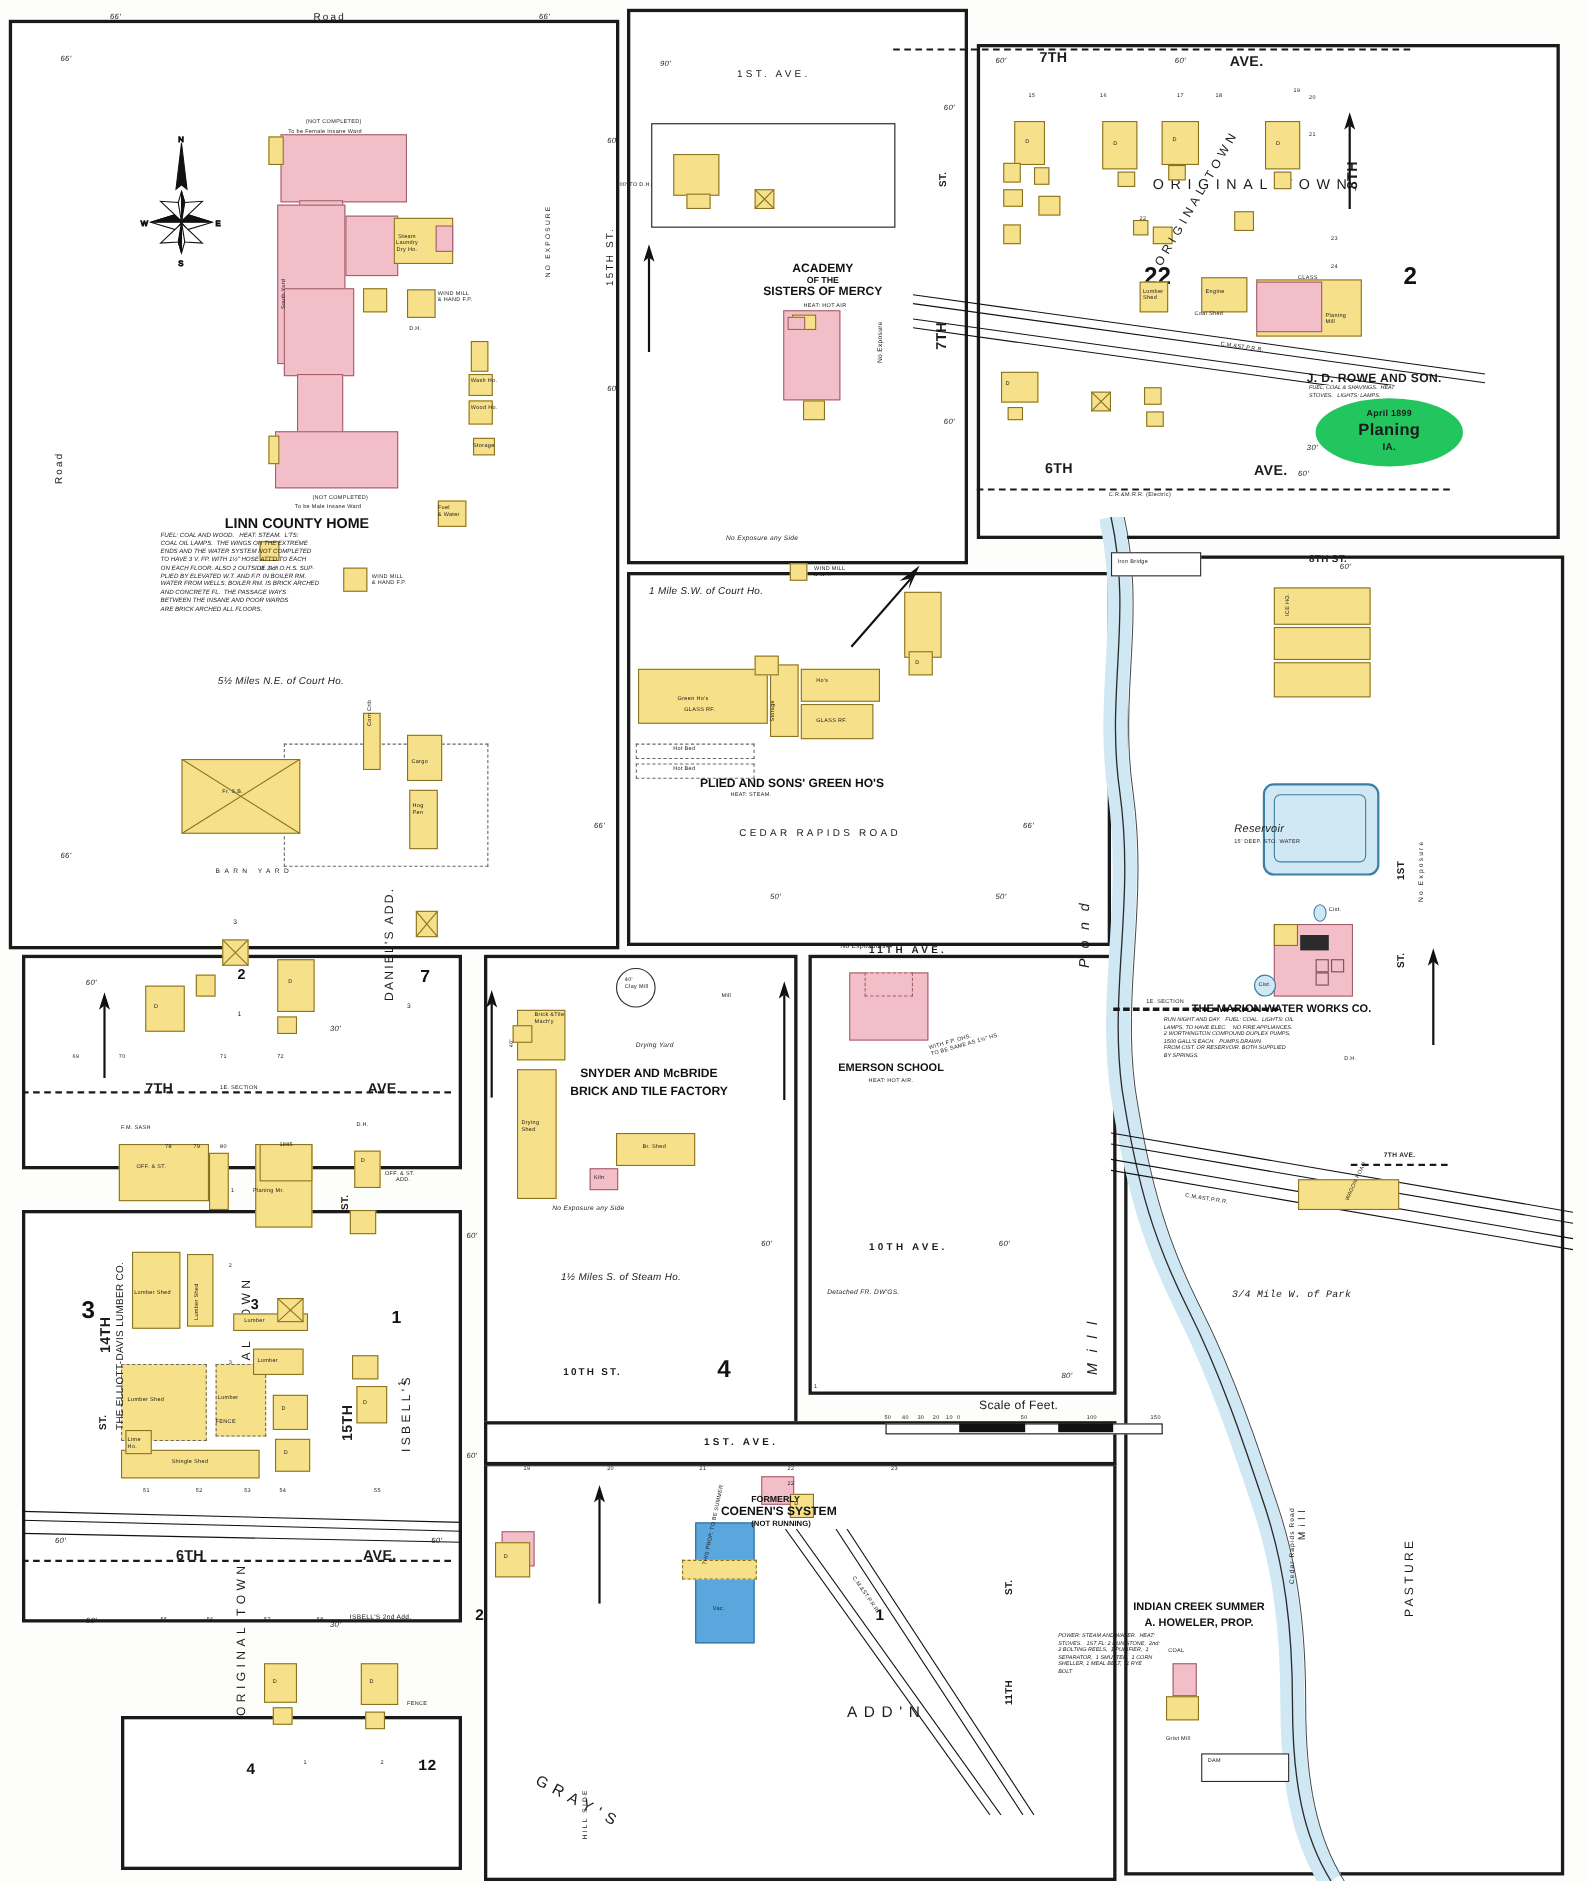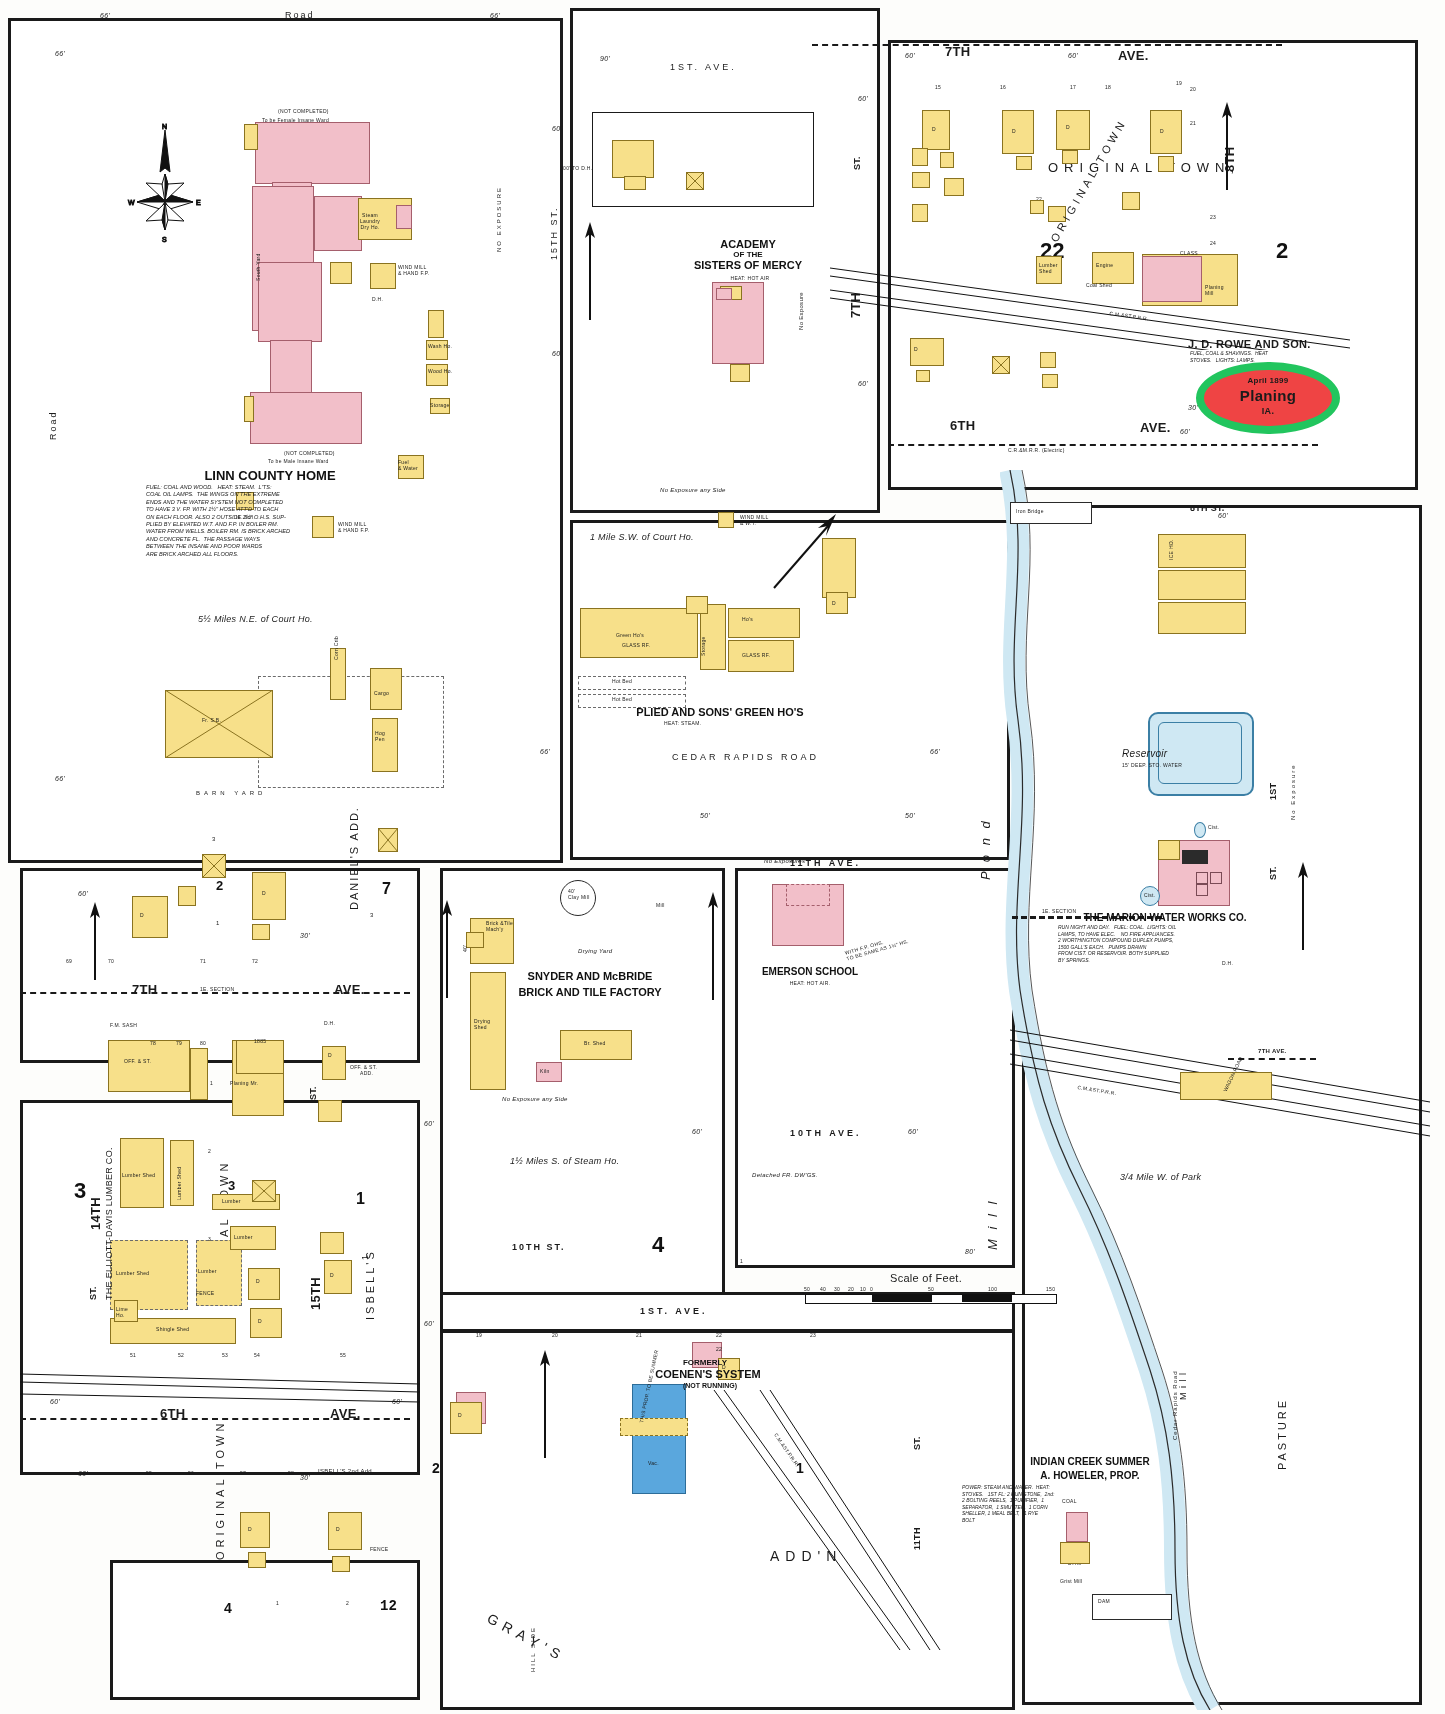--- a/index.html
+++ b/index.html
@@ -18,21 +18,21 @@
   .lbl{position:absolute;color:#1b1b1b;white-space:nowrap;font-family:"Liberation Sans", sans-serif;letter-spacing:.3px;}
   .lbl.small{font-size:6px;}
   .lbl.tiny{font-size:5px;}
   .lbl.med{font-size:9px;}
   .lbl.big{font-size:13px;}
   .desc{position:absolute;font-size:5.6px;line-height:7.4px;color:#1b1b1b;white-space:pre;font-style:italic;}
   .titleblk{position:absolute;font-size:12px;font-weight:bold;color:#111;text-align:center;}
   .num{position:absolute;font-size:22px;font-weight:bold;color:#111;}
   .bignum{position:absolute;font-size:30px;font-weight:bold;color:#111;}
   .dotline{position:absolute;border-top:2px dashed #1a1a1a;}
-  .cartouche{position:absolute;border:8px solid #22c55e;border-radius:50%;background:#ef4444;text-align:center;}
+  .cartouche{position:absolute;border:3px solid #22c55e;border-radius:50%;background:#22c55e;text-align:center;}
   
   .compass{position:absolute;}
 </style>
 </head>
 <body>
 
 <div id="sheet">
 
   <div class="bignum" style="left:1280px;top:40px;">6</div>
 
@@ -363,21 +363,21 @@
   <div class="dotline" style="left:1012px;top:916px;width:150px;border-top-width:3px;"></div>
   <div class="lbl tiny" style="left:1042px;top:908px;">1E.  SECTION</div>
 
   <div class="titleblk" style="left:1050px;top:912px;width:230px;font-size:10px;">THE MARION WATER WORKS CO.</div>
   <div class="desc" style="left:1058px;top:924px;font-size:5px;line-height:6.6px;">RUN NIGHT AND DAY.   FUEL: COAL.  LIGHTS: OIL
 LAMPS, TO HAVE ELEC.    NO FIRE APPLIANCES.
 2 WORTHINGTON COMPOUND DUPLEX PUMPS,
 1500 GALL'S EACH.   PUMPS DRAWN
 FROM CIST. OR RESERVOIR. BOTH SUPPLIED
 BY SPRINGS.</div>
-  <div class="lbl" style="left:1120px;top:1172px;font-size:9px;font-style:italic;">3/4 Mile W. of Park</div>
+  <div class="lbl" style="left:1120px;top:1172px;font-size:9px;font-style:italic;font-family:Liberation Mono, monospace;">3/4 Mile W. of Park</div>
   <svg class="abs" style="left:1292px;top:860px;" width="22" height="90">
     <line x1="11" y1="90" x2="11" y2="14" stroke="#111" stroke-width="2"></line>
     <polygon points="11,2 16,18 11,14 6,18" fill="#111"></polygon>
   </svg>
 
   <svg class="abs" style="left:1010px;top:1020px;" width="420" height="130">
     <line x1="0" y1="10" x2="420" y2="82" stroke="#111" stroke-width="1"></line>
     <line x1="0" y1="20" x2="420" y2="92" stroke="#111" stroke-width="1"></line>
     <line x1="0" y1="34" x2="420" y2="106" stroke="#111" stroke-width="1"></line>
     <line x1="0" y1="44" x2="420" y2="116" stroke="#111" stroke-width="1"></line>

